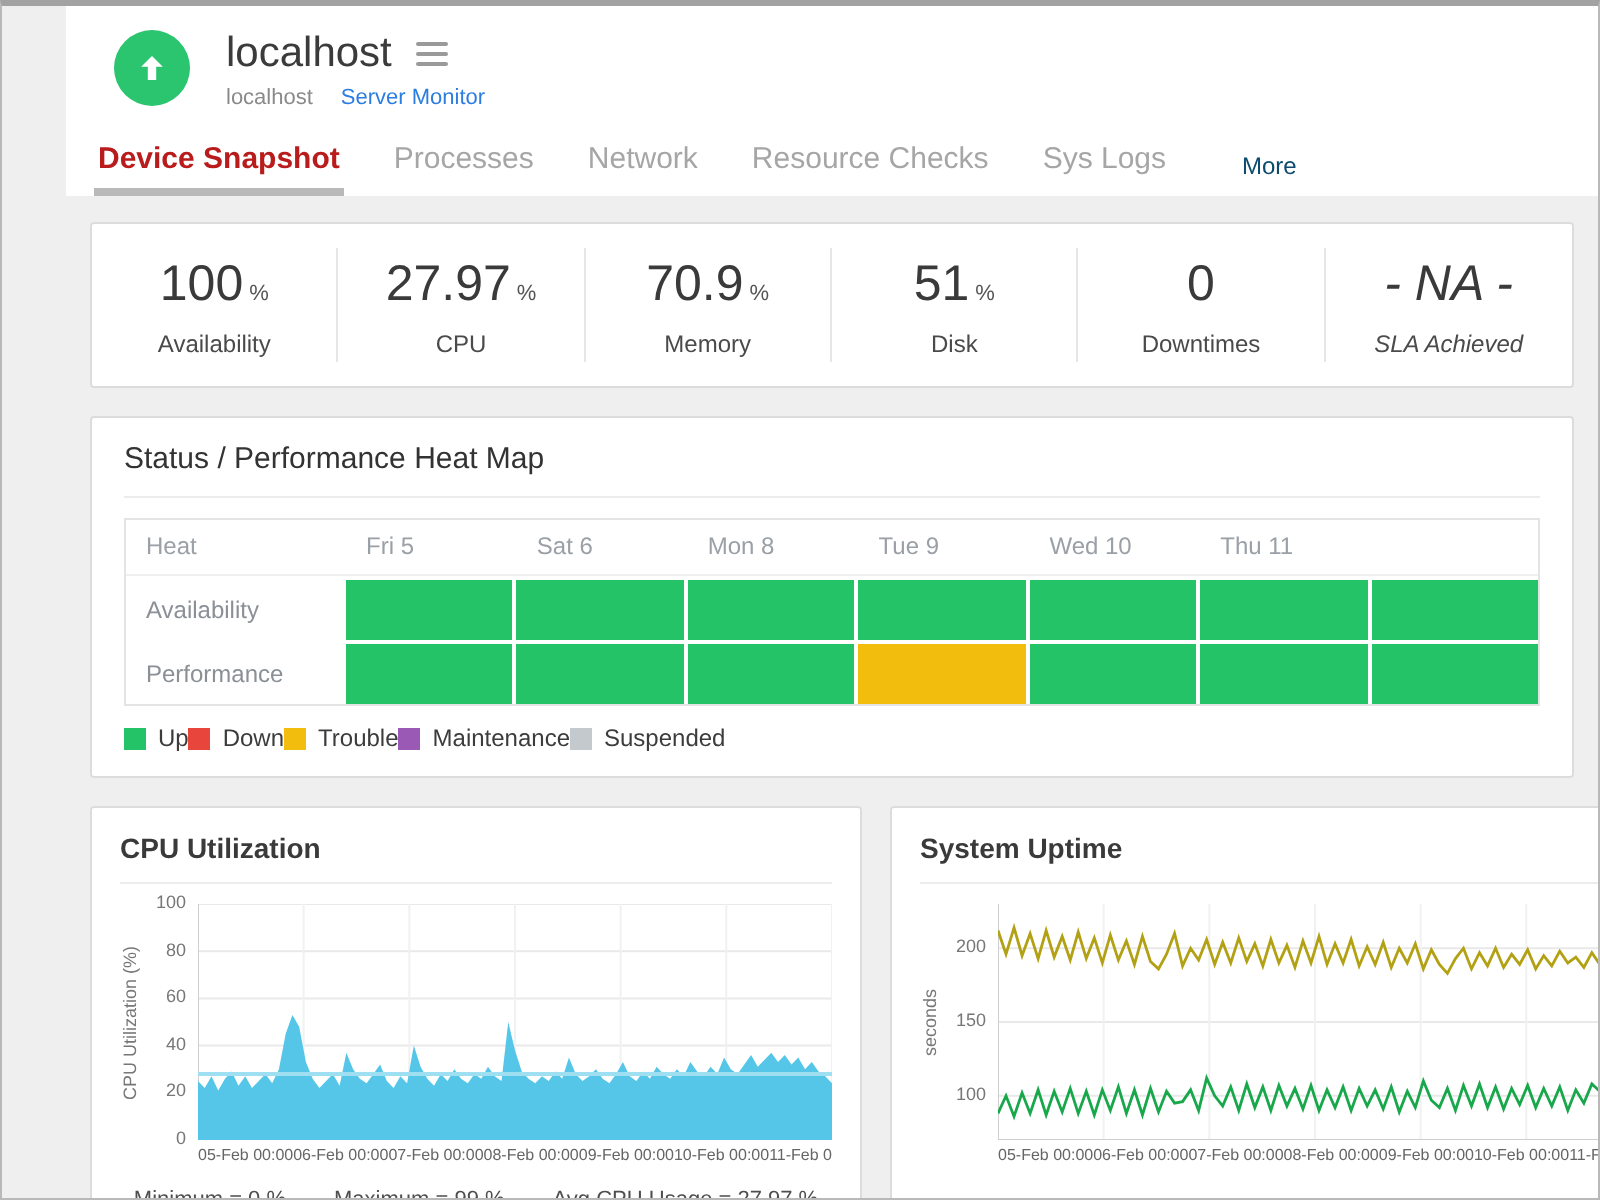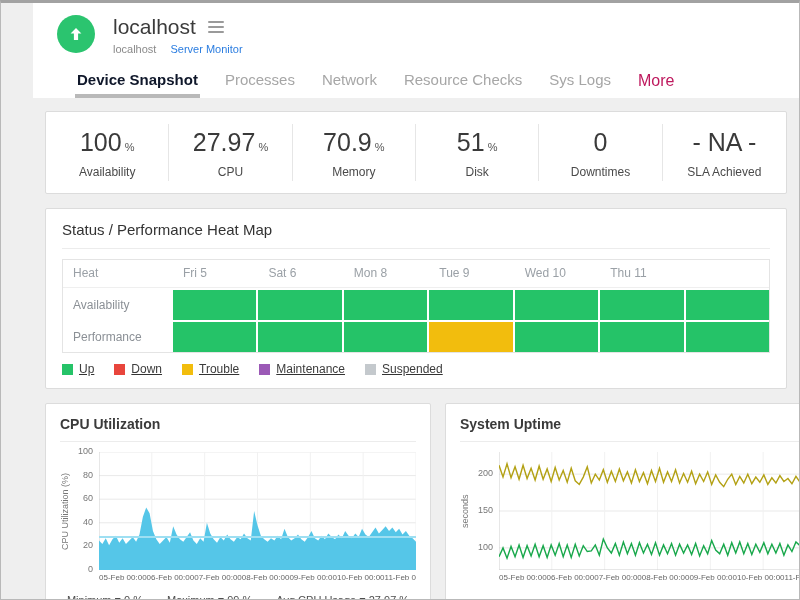--- a/index.html
+++ b/index.html
@@ -17,47 +17,47 @@
   .page-title { font-size:21px; font-weight:400; color:#3b3b3b; }
   .hamburger { display:flex; flex-direction:column; gap:3px; cursor:pointer; padding:3px 0; }
   .hamburger i { display:block; width:16px; height:2px; background:#9a9a9a; border-radius:1px; }
   .breadcrumb { margin-top:4px; font-size:11px; }
   .crumb-device { color:#8a8a8a; margin-right:14px; }
   .crumb-link { color:#2b7de0; text-decoration:none; cursor:pointer; }
 
   
   .tabs { display:flex; align-items:flex-end; padding:10px 0 0 16px; background:#fff; }
   .tab { position:relative; font-size:15px; color:#a6a6a6; padding:6px 0 10px 0; margin-right:27px; cursor:pointer; white-space:nowrap; }
-  .tab.active { color:#0f172a; font-weight:700;margin-left:28px; }
+  .tab.active { color:#b91c1c; font-weight:700; }
   .tab.active::after { content:""; position:absolute; left:-2px; right:-2px; bottom:0; height:4px; background:#b9b9b9; }
-  .tab-more { font-size:16px; color:#be185d; padding:6px 0 8px 0; margin-left:0; cursor:pointer; }
+  .tab-more { font-size:12px; color:#0c4a6e; padding:6px 0 8px 0; margin-left:11px; cursor:pointer; }
 
   
   .content { padding:13px 12px 0 12px; background:#efefef; }
   .card { background:#fff; border:1px solid #dcdcdc; border-radius:2px; }
 
   
   .stats { display:grid; grid-template-columns:repeat(6,1fr); padding:12px 0; margin-bottom:14px; }
   .stat { text-align:center; padding:4px 0 2px 0; border-right:1px solid #e6e6e6; }
-  .stat:last-child { border-right:none; }
+  .stat:last-child { border-right:none;font-style:italic; }
   .stat-value { font-size:25px; color:#3a3a3a; }
   .stat-unit { font-size:11px; color:#555; margin-left:3px; }
   .stat-label { font-size:12px; color:#4a4a4a; margin-top:8px; }
 
   
   .heatmap-card { padding:12px 16px 12px 16px; margin-bottom:14px; }
   .hm-title { font-size:15px; font-weight:500; color:#333; padding-bottom:10px; border-bottom:1px solid #ececec; }
   .hm-table { margin-top:10px; border:1px solid #e4e4e4; }
   .hm-row { display:grid; grid-template-columns:108px repeat(7,1fr); column-gap:2px; background:#fff; }
   .hm-row + .hm-row { margin-top:2px; }
   .hm-head { border-bottom:1px solid #efefef; margin-bottom:0; }
   .hm-head .hm-cell { font-size:12px; color:#9aa0a6; height:27px; line-height:27px; padding-left:10px; }
   .hm-label { font-size:12px; color:#8b9096; height:30px; line-height:30px; padding-left:10px; }
   .hm-color { height:30px; }
-  .hm-legend { display:flex; gap:20px; margin-top:9px; align-items:center;text-decoration:underline; }
+  .hm-legend { display:flex; margin-top:9px; align-items:center; }
   .hm-legend-item { display:flex; align-items:center; gap:6px; font-size:12px; color:#3c3c3c; }
   .swatch { width:11px; height:11px; display:inline-block; }
 
   
   .charts-row { display:grid; grid-template-columns:1fr 1fr; gap:14px; }
   .chart-card { padding:12px 14px 10px 14px; height:206px; }
   .chart-title { font-size:14px; font-weight:700; color:#3a3a3a; padding-bottom:9px; border-bottom:1px solid #ececec; }
   .chart-body { display:flex; margin-top:10px; }
   .ylabel { writing-mode:vertical-rl; transform:rotate(180deg); font-size:9px; color:#777; text-align:center; flex:0 0 13px; }
   .yticks { position:relative; flex:0 0 26px; font-size:9px; color:#777; }

